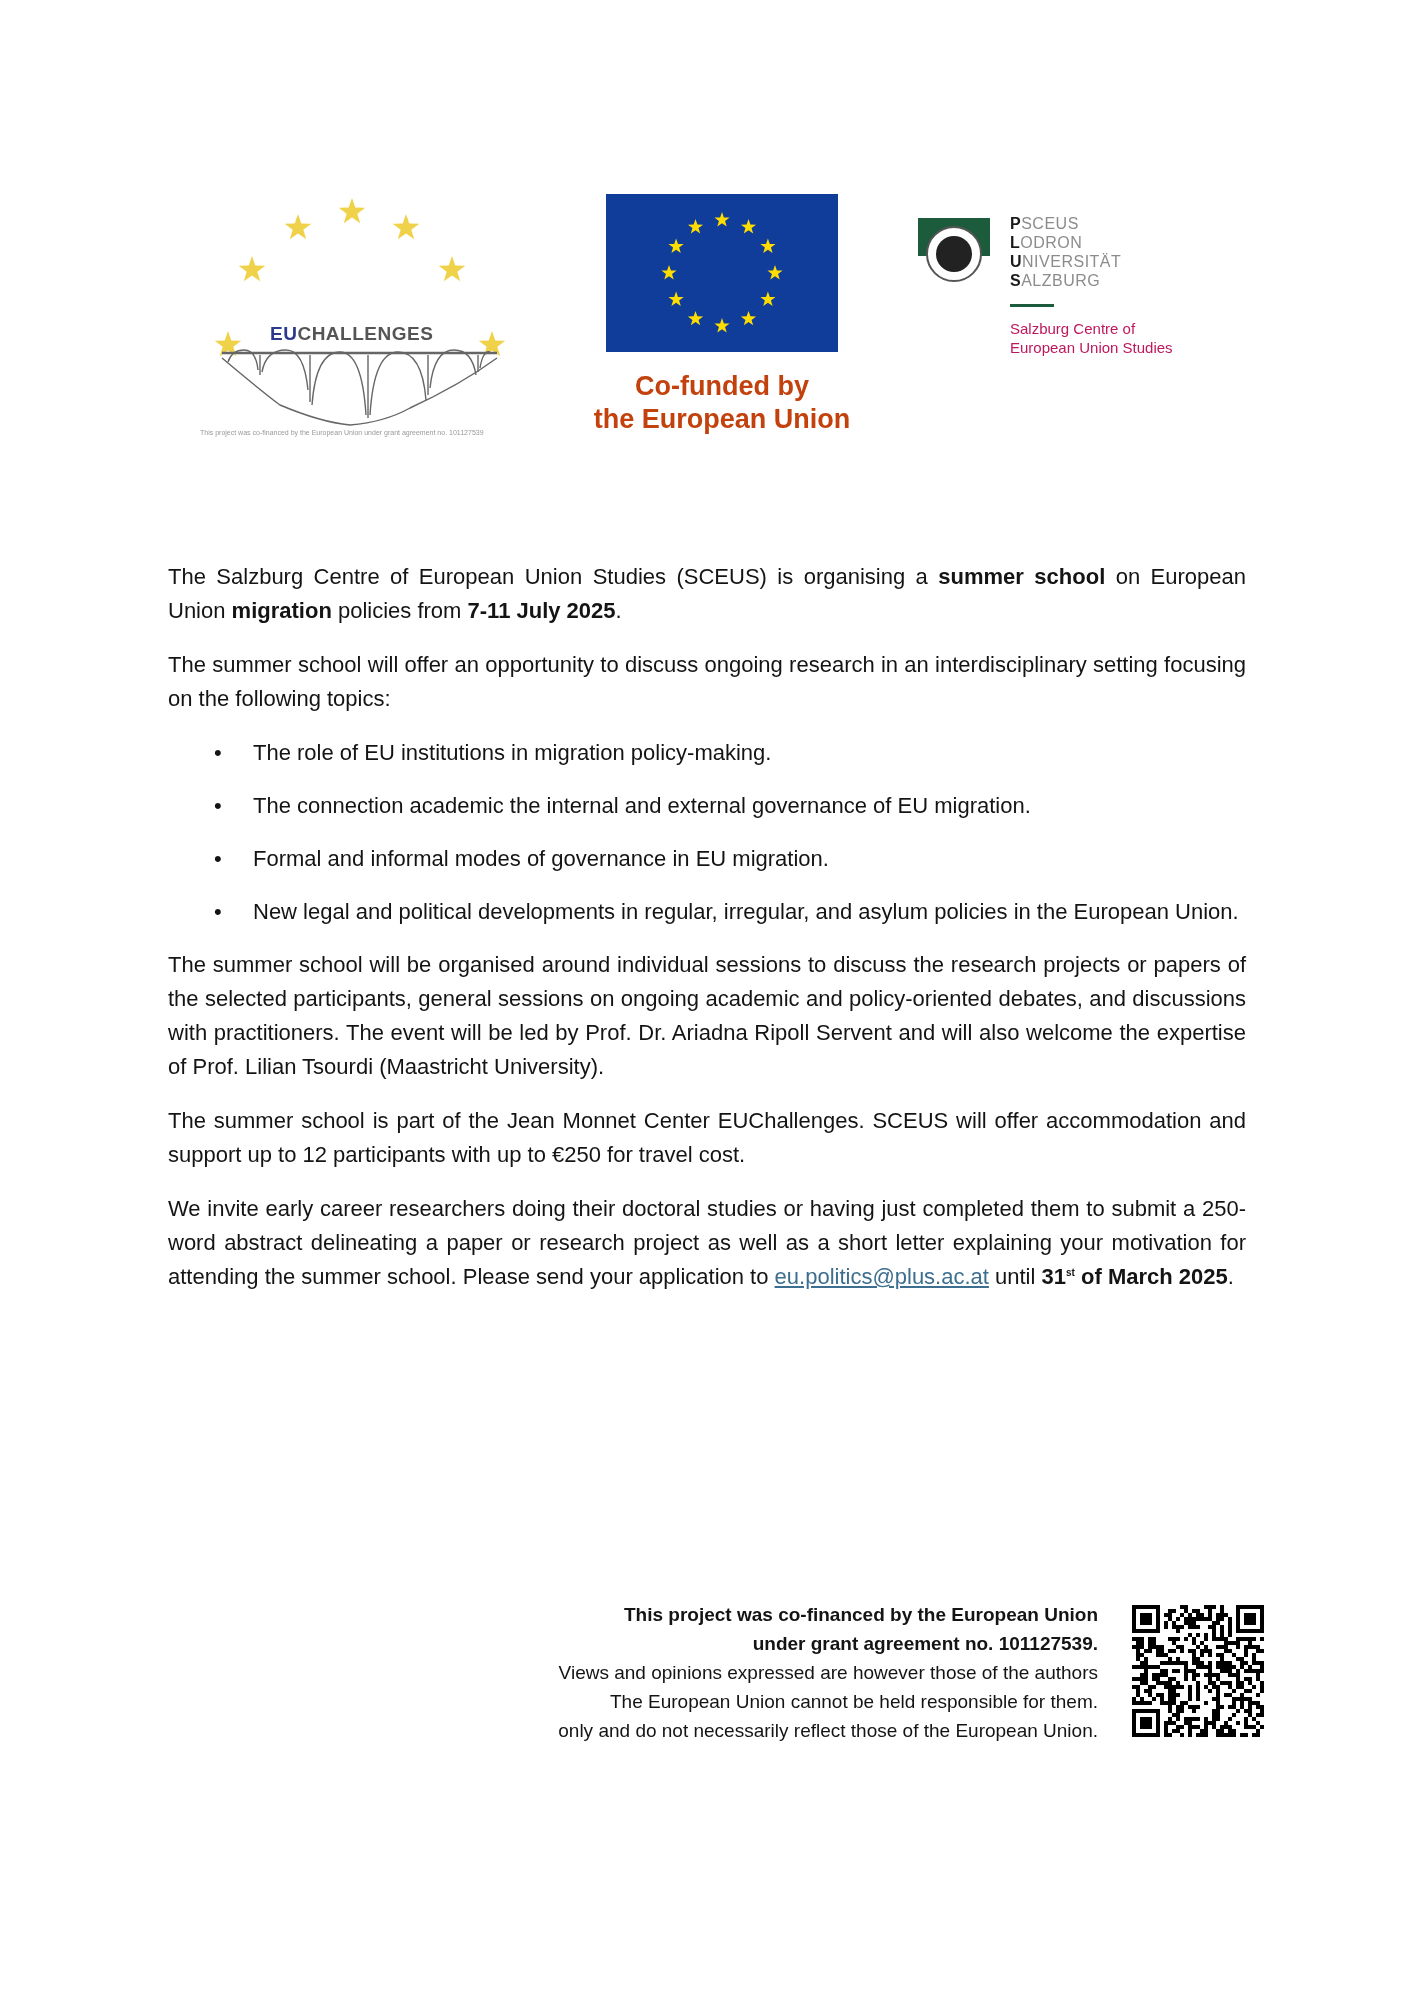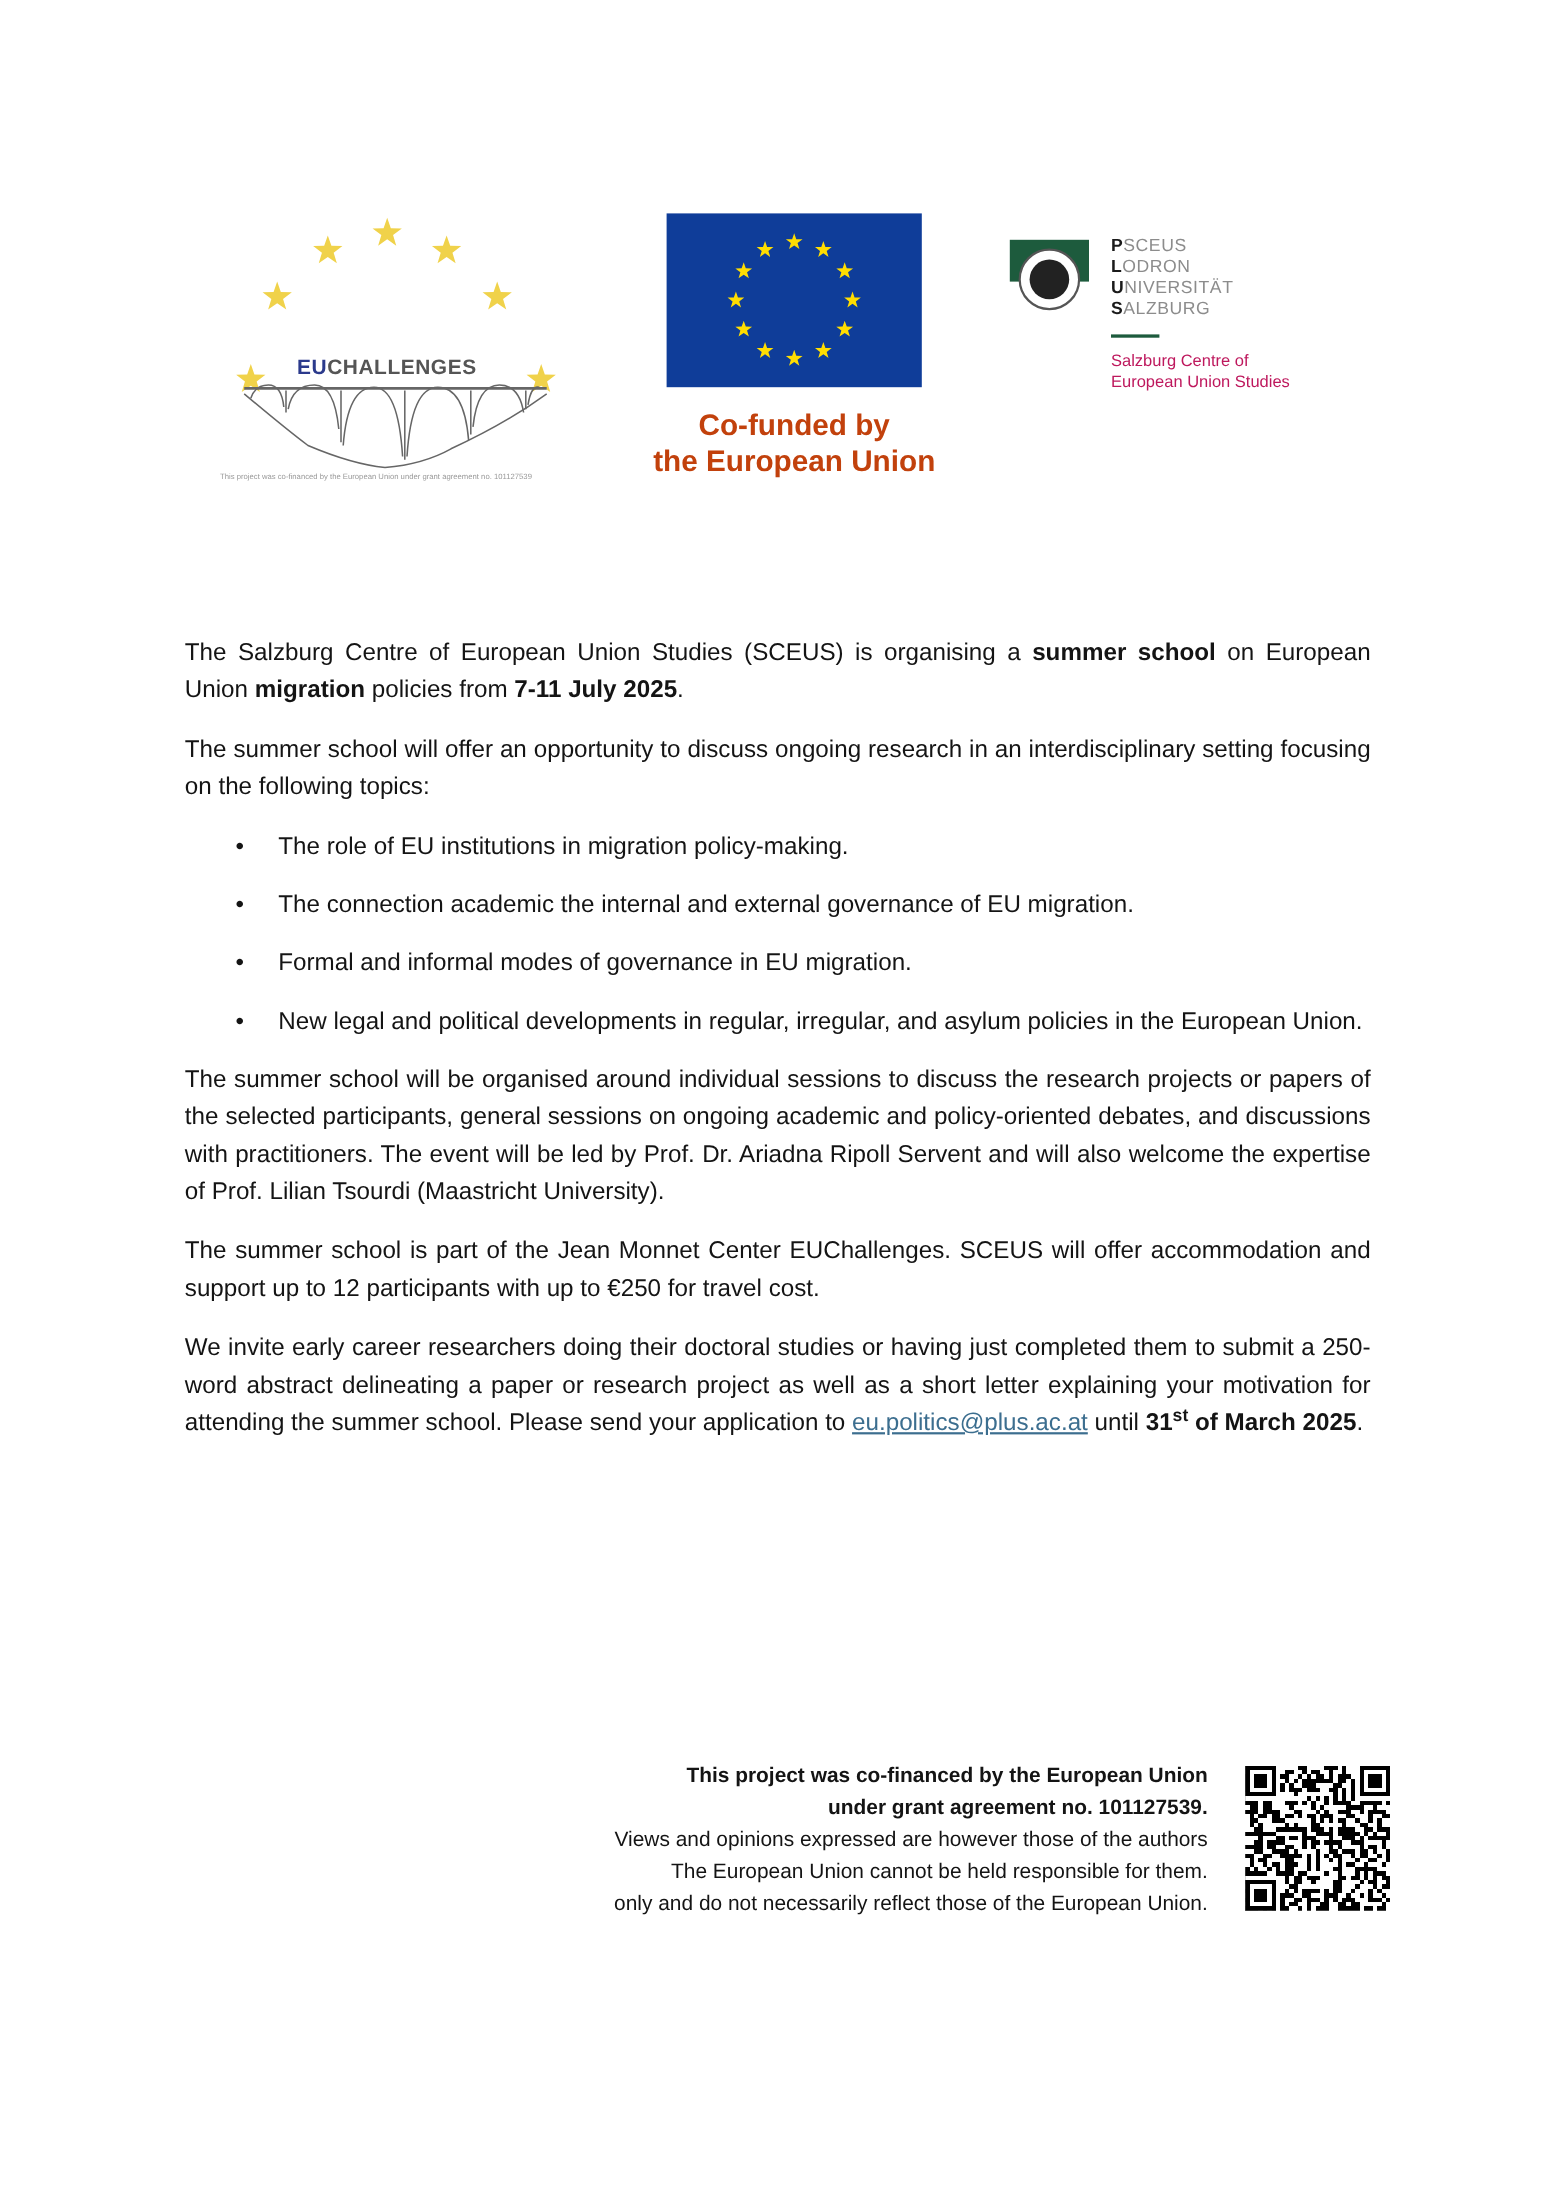--- a/index.html
+++ b/index.html
@@ -19,21 +19,21 @@
   .plus-sub { font-size:15px; color:#be185d; line-height:19px; }
 
   
   .body-block { left:168px; width:1078px; font-size:22px; line-height:34px;
                 text-align:justify; color:#141414; }
   .body-block p { margin:0 0 20px 0; }
   .bullets { list-style:none; margin:0 0 16px 0; padding:0; }
   .bullets li { position:relative; padding-left:85px; margin-bottom:19px; }
   .bullets li .bullet { position:absolute; left:46px; top:0; }
   a.email { color:#3c6e8f; text-decoration:underline; }
-  sup { font-size:16px; line-height:0; }
+  sup { font-size:10px; line-height:0; }
 
   
   #disclaimer { left:420px; top:1600px; width:678px; text-align:right;
                 font-size:19px; line-height:29px; color:#141414; }
   #disclaimer .bold { font-weight:bold; }
   #qr { left:1132px; top:1605px; width:132px; height:132px; }
 </style>
 </head>
 <body>
 
@@ -99,21 +99,21 @@
     <div class="plus-line"><b>P</b><span>SCEUS</span></div>
     <div class="plus-line"><b>L</b><span>ODRON</span></div>
     <div class="plus-line"><b>U</b><span>NIVERSITÄT</span></div>
     <div class="plus-line"><b>S</b><span>ALZBURG</span></div>
     <div class="plus-bar"></div>
     <div class="plus-sub">Salzburg Centre of</div>
     <div class="plus-sub">European Union Studies</div>
   </div>
 </div>
 
-<div class="abs body-block" style="top:560px;margin-top:16px;">
+<div class="abs body-block" style="top:560px;">
   <p><span>The Salzburg Centre of European Union Studies (SCEUS) is organising a </span><b>summer school</b><span> on European Union </span><b>migration</b><span> policies from </span><b>7-11 July 2025</b><span>.</span></p>
 
   <p>The summer school will offer an opportunity to discuss ongoing research in an interdisciplinary setting focusing on the following topics:</p>
 
   <ul class="bullets">
     <li><span class="bullet">•</span><span>The role of EU institutions in migration policy-making.</span></li>
     <li><span class="bullet">•</span><span>The connection academic the internal and external governance of EU migration.</span></li>
     <li><span class="bullet">•</span><span>Formal and informal modes of governance in EU migration.</span></li>
     <li><span class="bullet">•</span><span>New legal and political developments in regular, irregular, and asylum policies in the European Union.</span></li>
   </ul>

